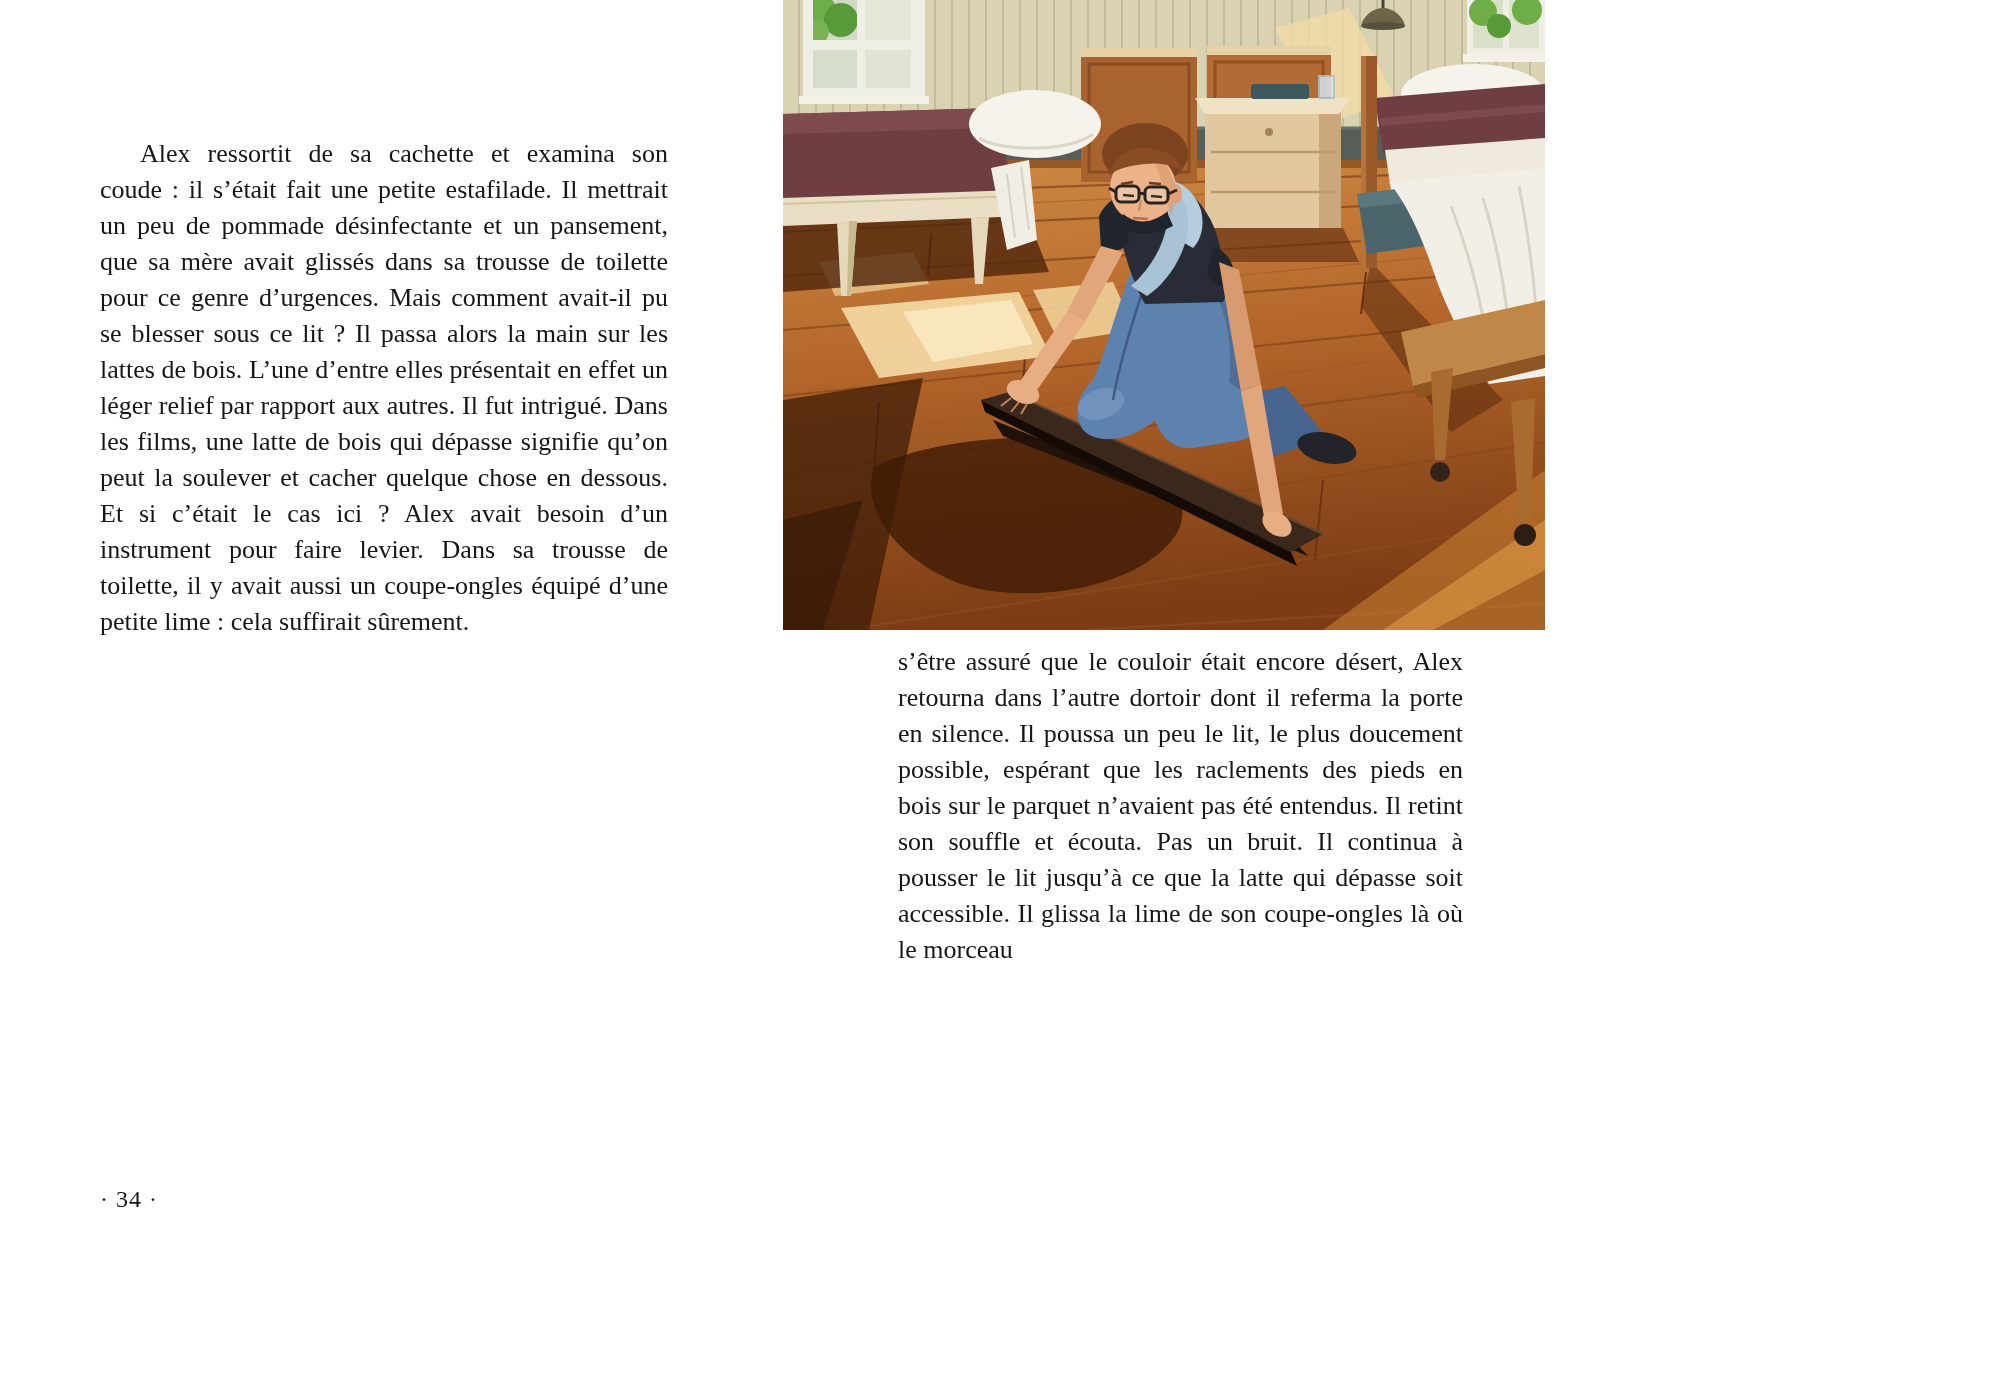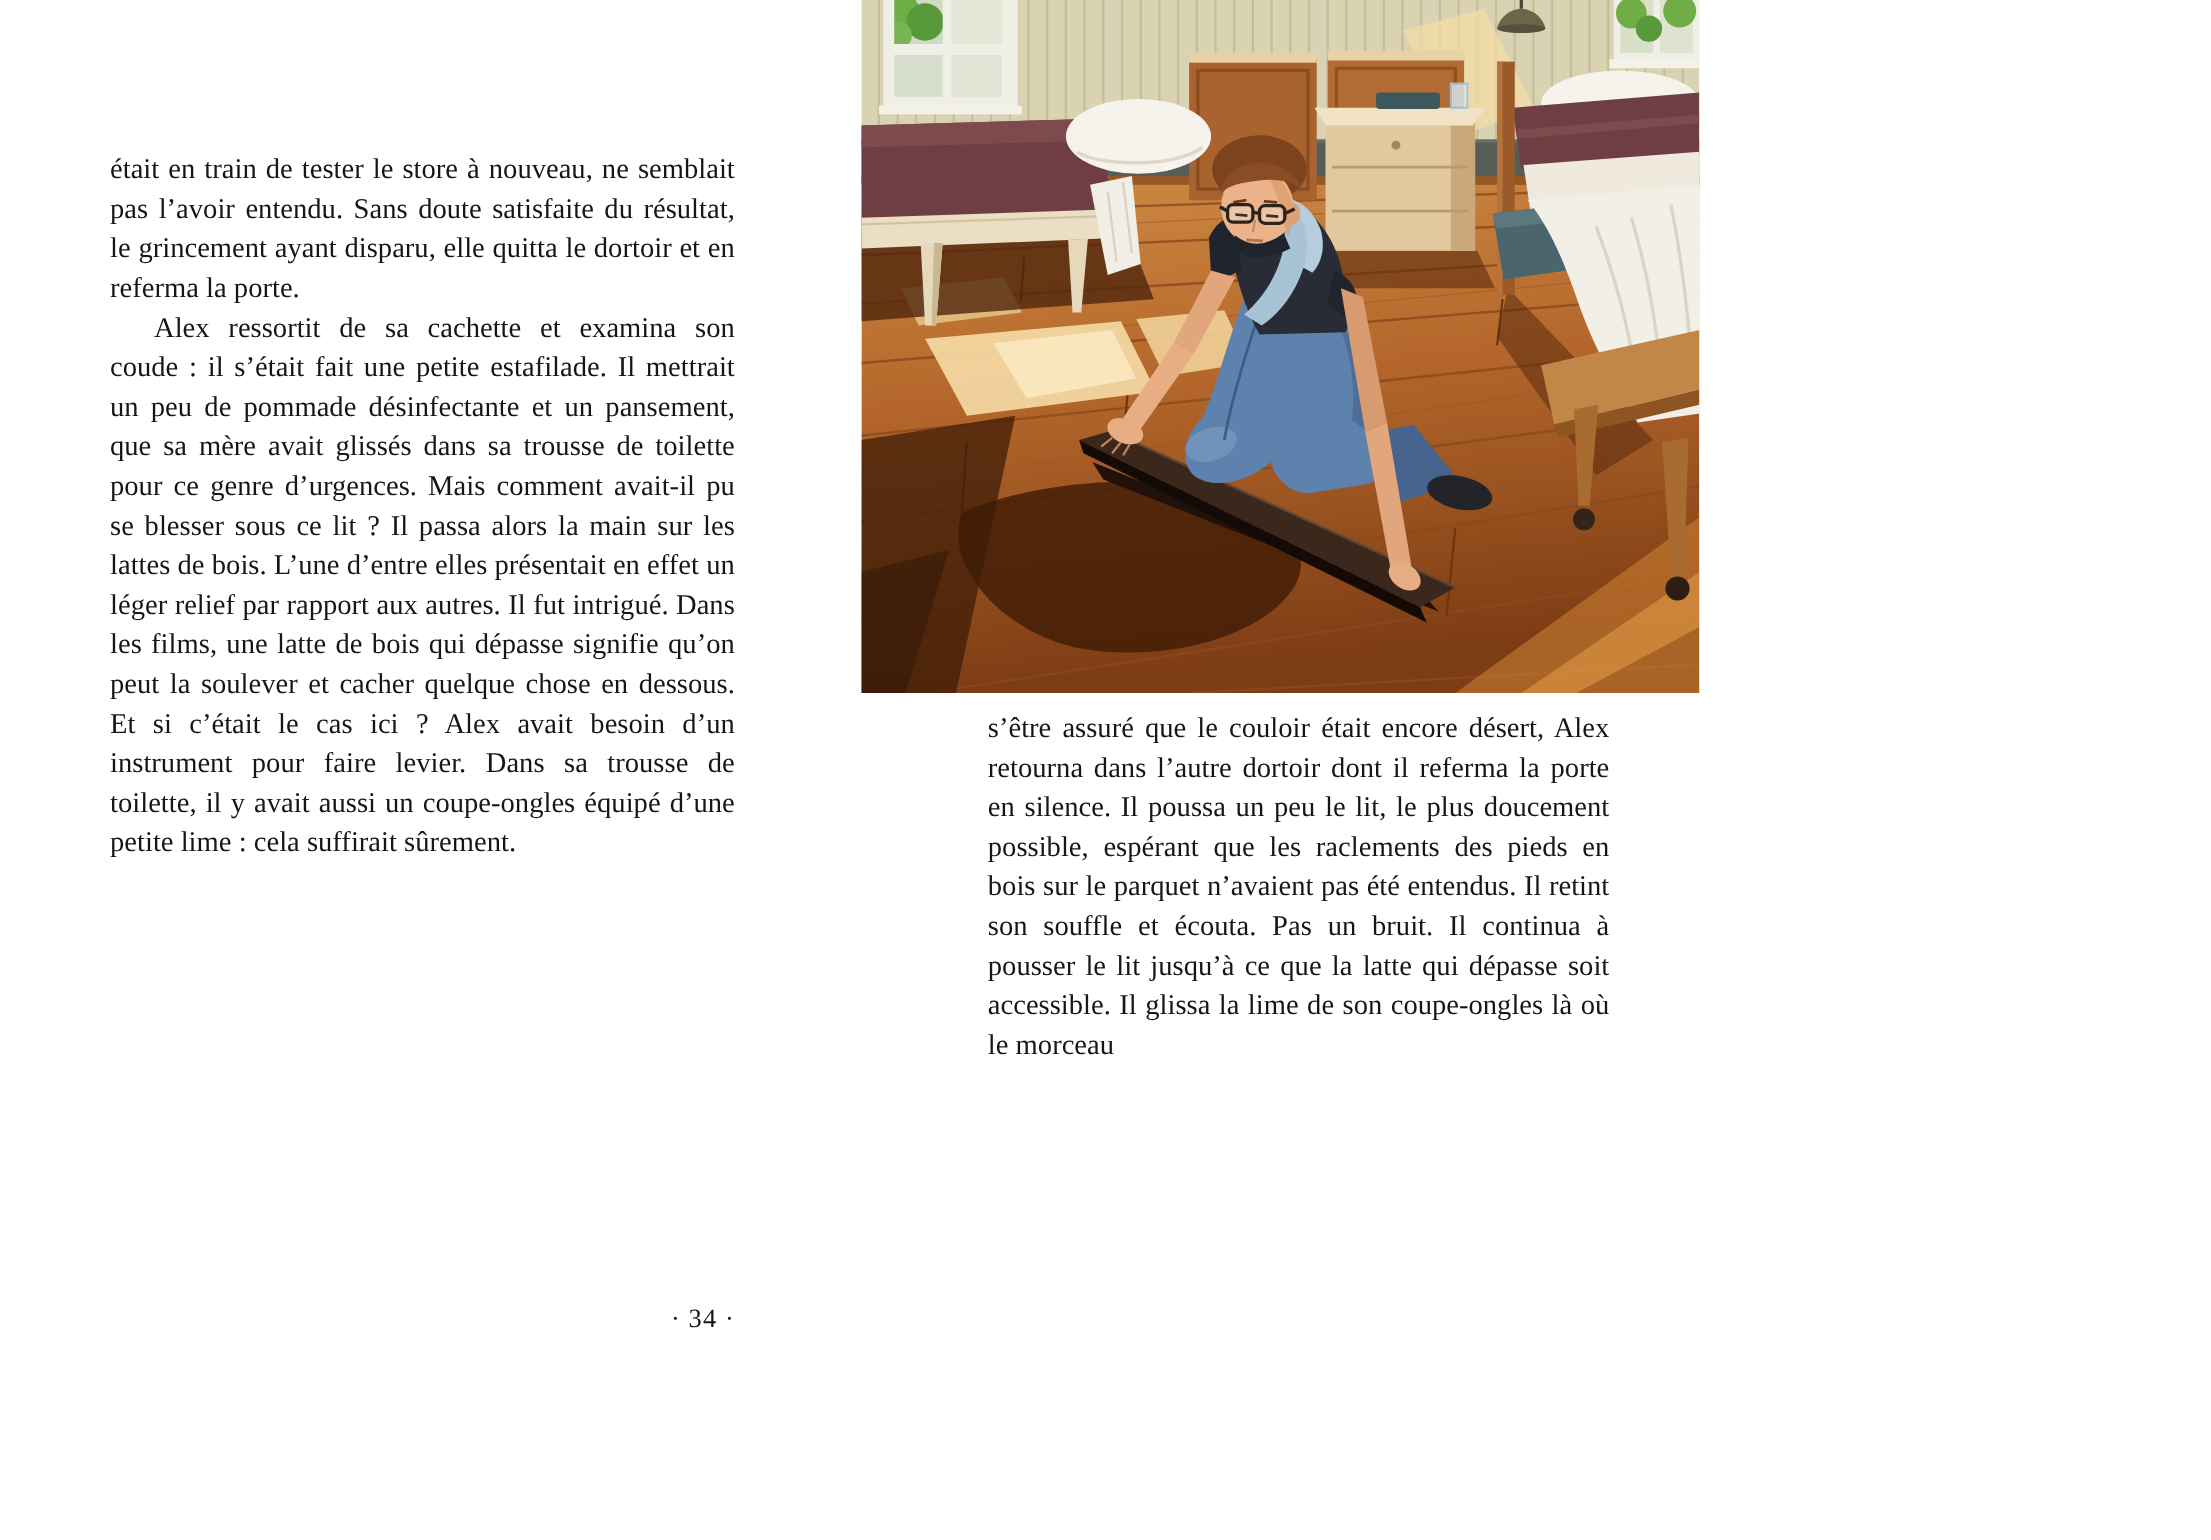--- a/index.html
+++ b/index.html
@@ -12,31 +12,30 @@
   .text-block{
     position:absolute;text-align:justify;font-size:26px;line-height:36px;
     hyphens:auto;-webkit-hyphens:auto;
   }
   .text-block p{margin:0;}
   p.indent{text-indent:40px;}
   #left-text{left:100px;top:136px;width:568px;}
   #right-text{left:898px;top:644px;width:565px;}
   .illustration{position:absolute;left:783px;top:0;width:762px;height:630px;overflow:hidden;}
   .illustration svg{display:block;}
-  .page-number{position:absolute;top:1186px;font-size:24px;text-align:right;letter-spacing:1px;}
+  .page-number{position:absolute;top:1186px;font-size:24px;text-align:left;letter-spacing:1px;}
   #pn-left{left:100px;width:568px;}
   #pn-right{left:903px;width:565px;}
 </style>
 </head>
 <body>
 
 <div class="spread">
 
   <div class="text-block" id="left-text">
-    <p class="no-indent">était en train de tester le store à nouveau, ne semblait pas l’avoir entendu. Sans doute satisfaite du résultat, le grincement ayant disparu, elle quitta le dortoir et en referma la porte.</p>
     <p class="indent">Alex ressortit de sa cachette et examina son coude&nbsp;: il s’était fait une petite estafilade. Il mettrait un peu de pommade désinfectante et un pansement, que sa mère avait glissés dans sa trousse de toilette pour ce genre d’urgences. Mais comment avait-il pu se blesser sous ce lit&nbsp;? Il passa alors la main sur les lattes de bois. L’une d’entre elles présentait en effet un léger relief par rapport aux autres. Il fut intrigué. Dans les films, une latte de bois qui dépasse signifie qu’on peut la soulever et cacher quelque chose en dessous. Et si c’était le cas ici&nbsp;? Alex avait besoin d’un instrument pour faire levier. Dans sa trousse de toilette, il y avait aussi un coupe-ongles équipé d’une petite lime&nbsp;: cela suffirait sûrement.</p>
   </div>
   <div class="page-number" id="pn-left">· 34 ·</div>
 
   <div class="illustration">
     <svg width="762" height="630" viewBox="0 0 762 630" xmlns="http://www.w3.org/2000/svg">
       <defs>
         <pattern id="panel" width="17" height="20" patternUnits="userSpaceOnUse">
           <rect width="17" height="20" fill="#d9d3b4"></rect>
           <line x1="16" y1="0" x2="16" y2="20" stroke="#c5bd9a" stroke-width="2"></line>

